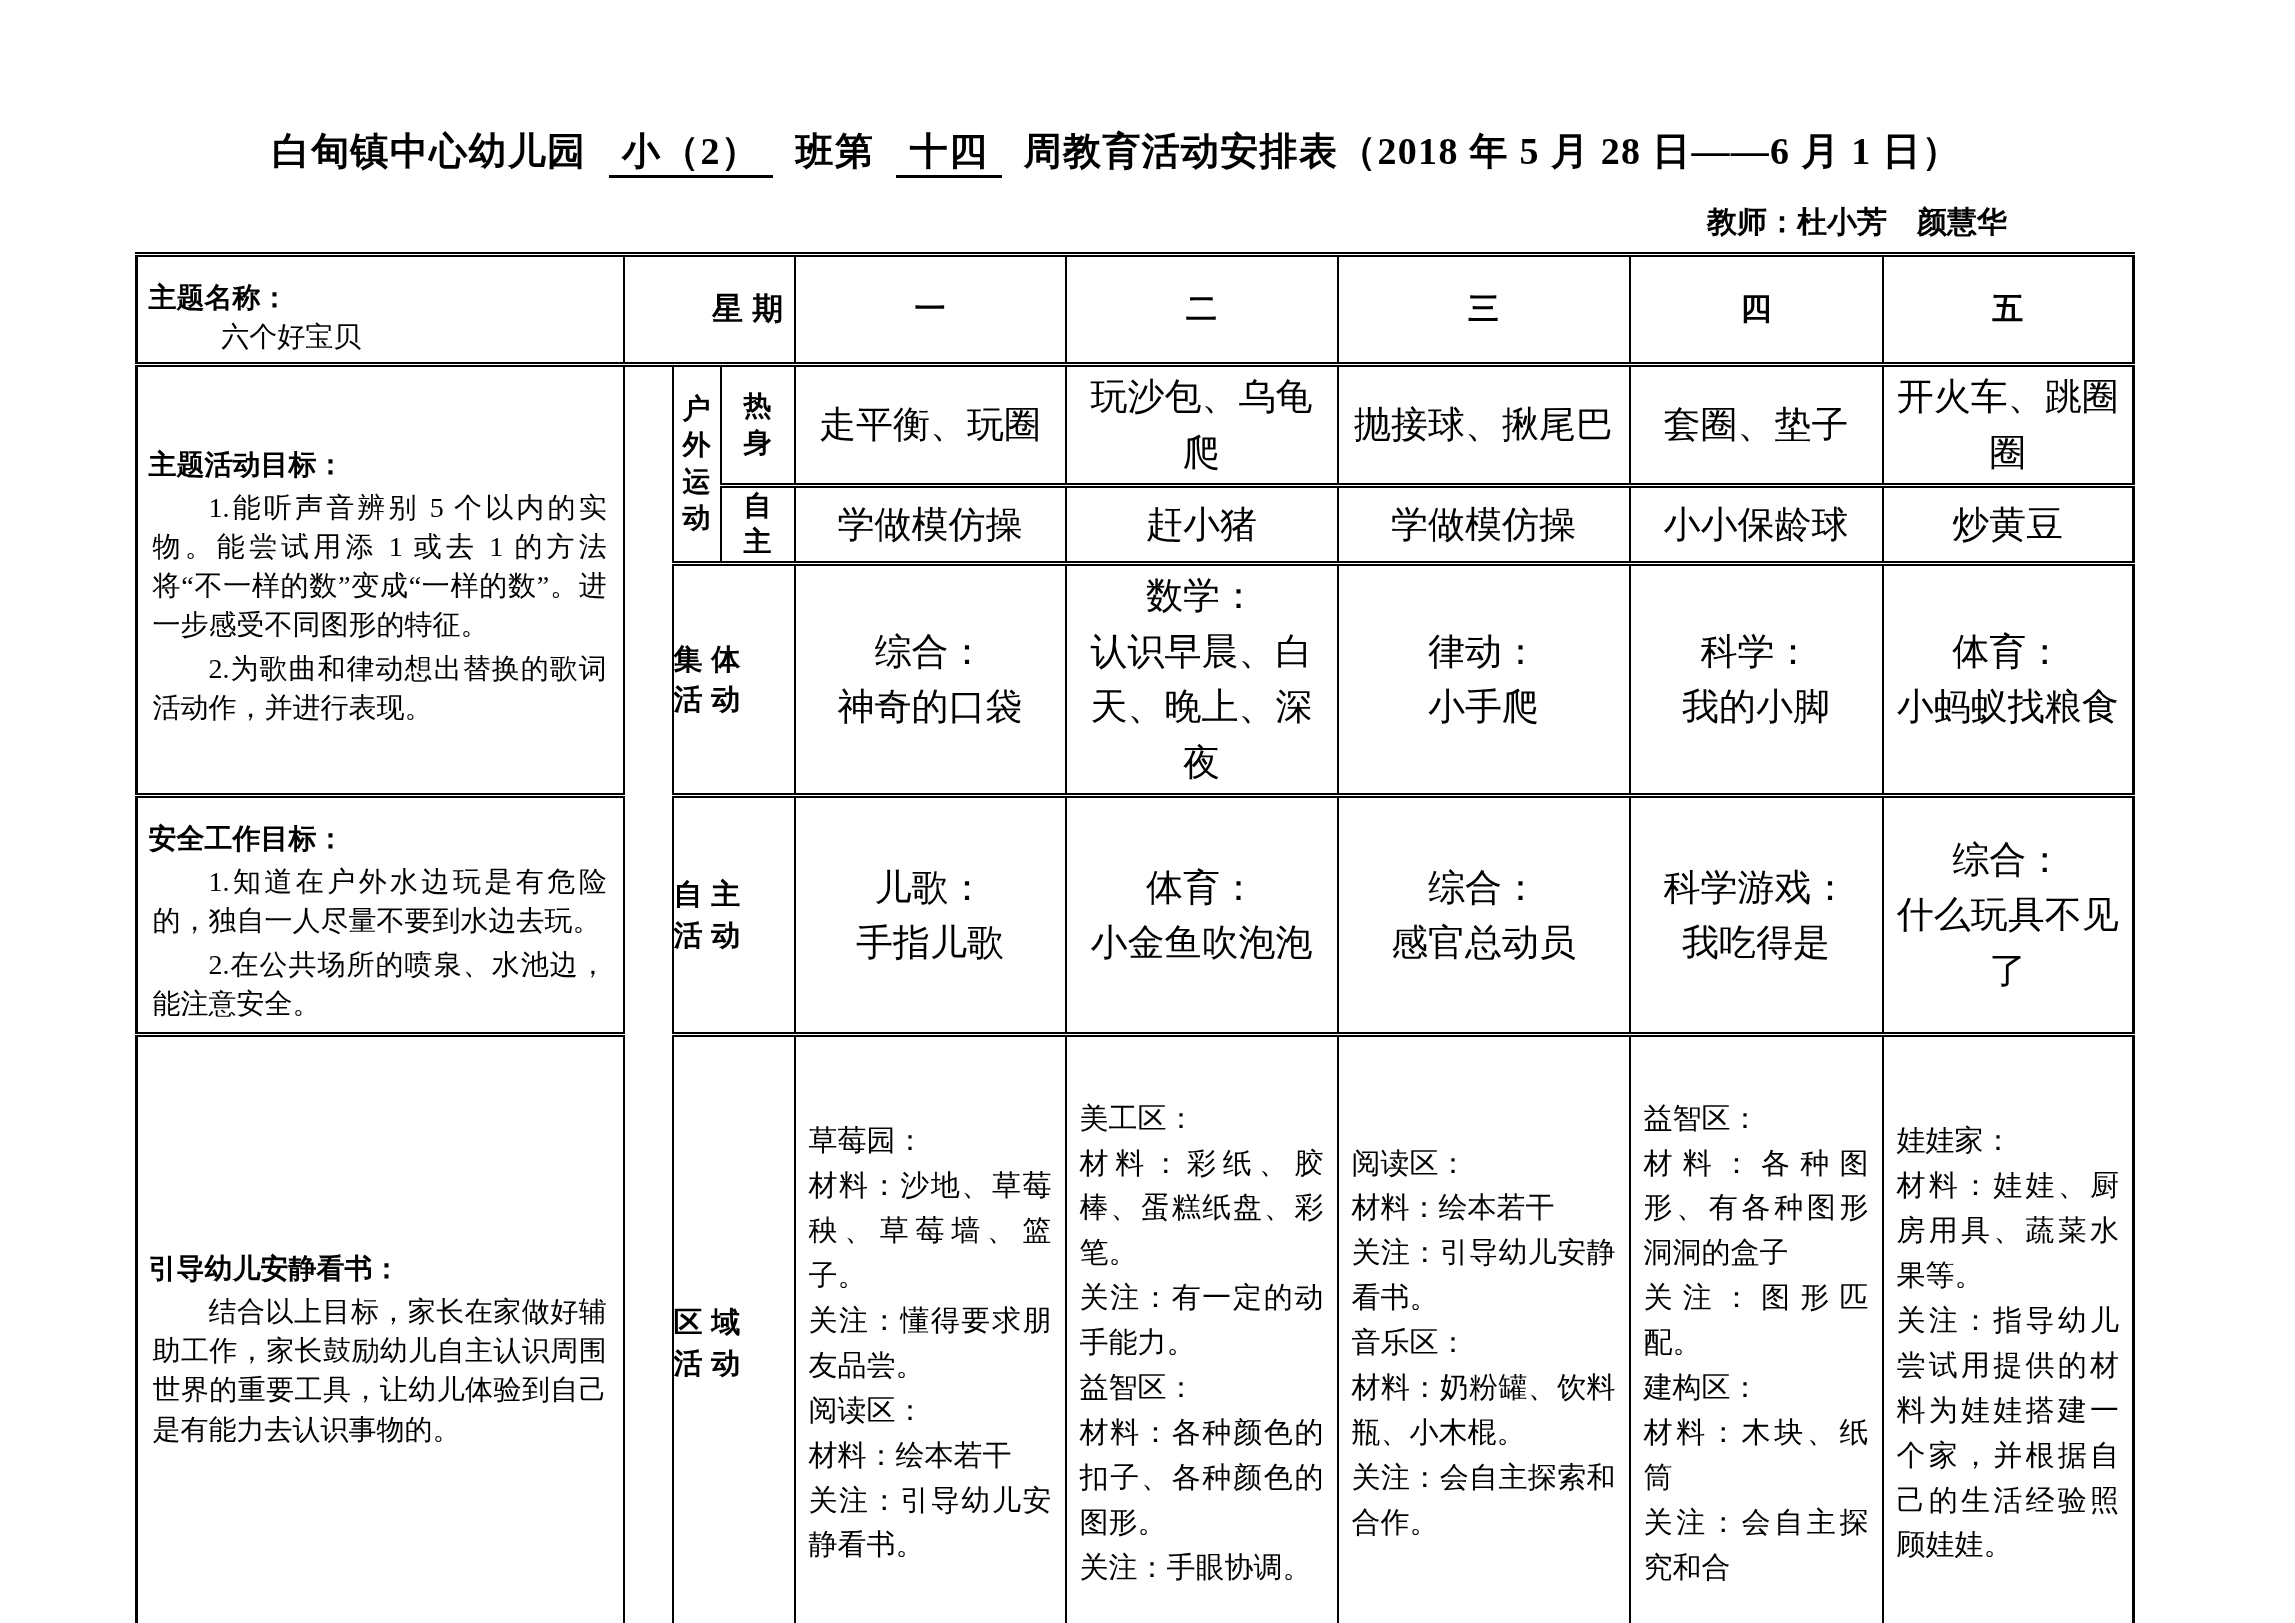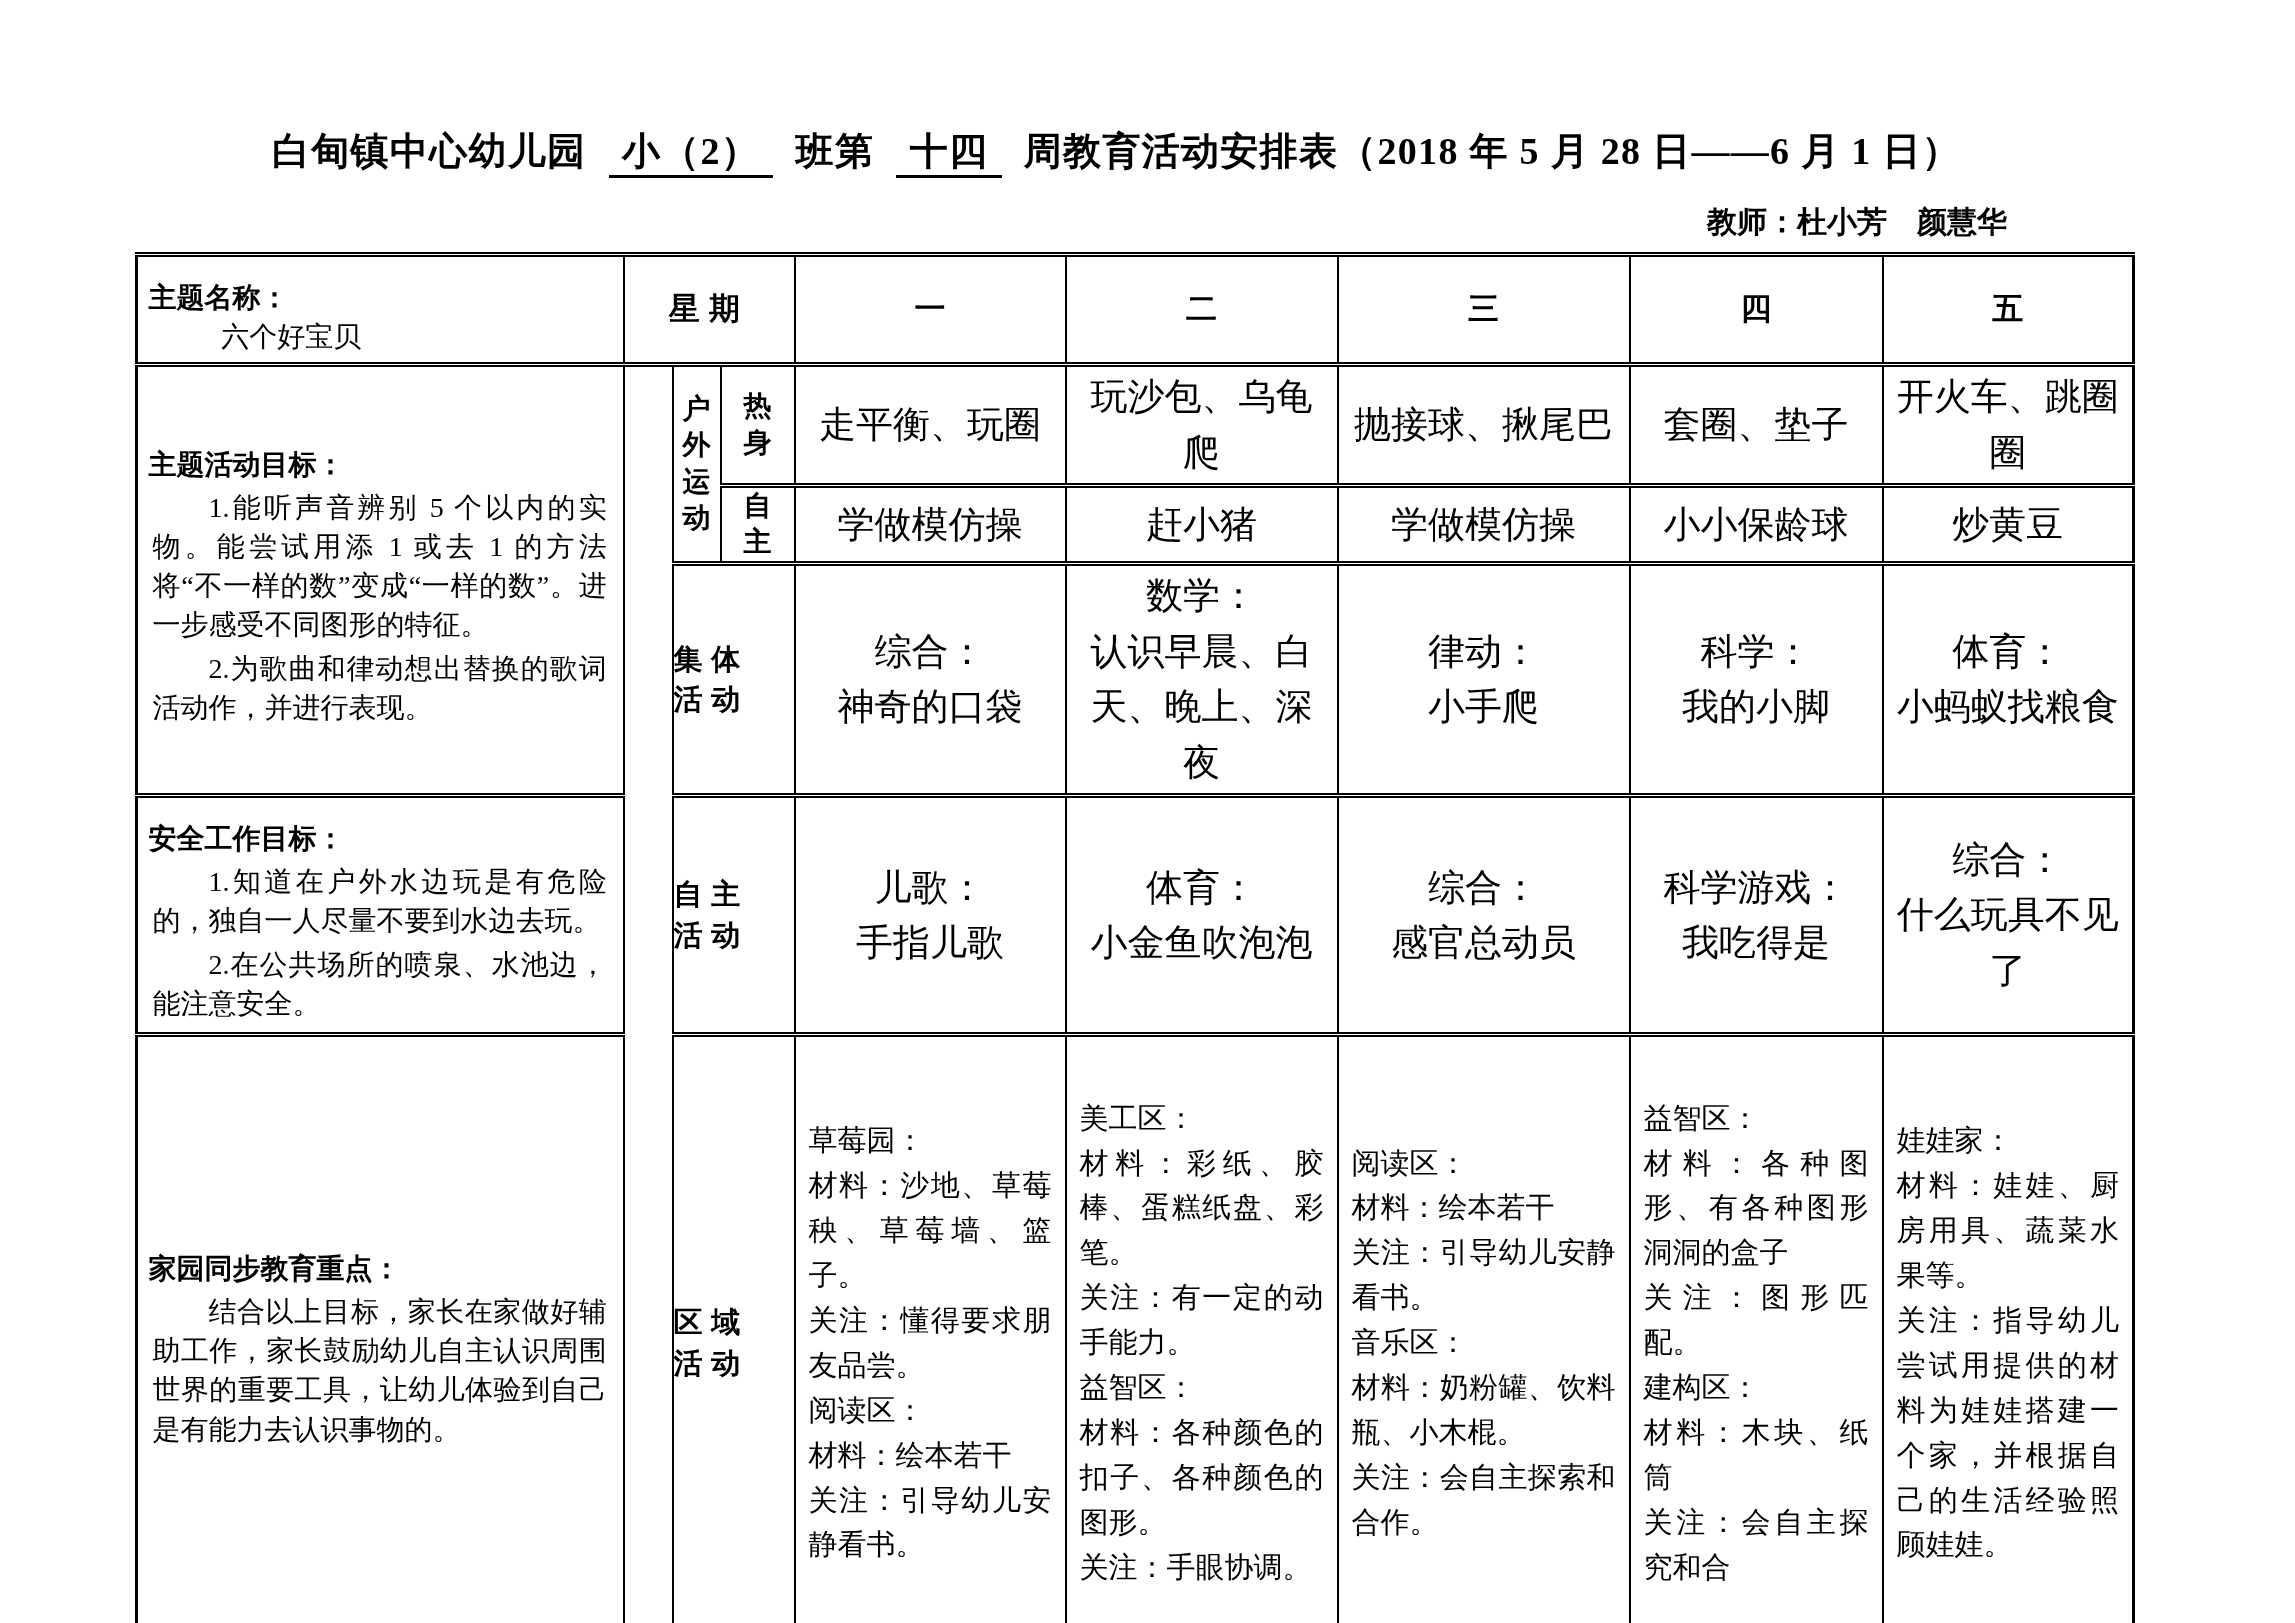--- a/index.html
+++ b/index.html
@@ -58,21 +58,21 @@
     vertical-align:top;
     font-size:28px;
     line-height:1.4;
     padding:5.2px 11.8px 5.2px 10.5px;
     text-align:justify;
   }
   .left-cell p{margin:4px;text-indent:2em;}
   .heading{font-weight:bold;text-align:left;margin-top:16px;}
   .theme-value{text-indent:2.6em;}
   .week-header{
-    text-align:center;
+    text-align:right;
     font-weight:bold;
     font-size:31px;
     letter-spacing:0.3em;
   }
   .day-header{
     text-align:center;
     font-weight:bold;
     font-size:31px;
   }
   .vlabel{
@@ -207,21 +207,21 @@
     <td class="day-cell">综合：
 感官总动员</td>
     <td class="day-cell">科学游戏：
 我吃得是</td>
     <td class="day-cell">综合：
 什么玩具不见了</td>
   </tr>
 
   <tr class="r6">
     <td class="left-cell">
-      <div class="heading">家园同步教育重点：</div>
+      <div class="heading">引导幼儿安静看书：</div>
       <p>结合以上目标，家长在家做好辅助工作，家长鼓励幼儿自主认识周围世界的重要工具，让幼儿体验到自己是有能力去认识事物的。</p>
     </td>
     <td class="group-label" colspan="2">区域
 活动</td>
     <td class="area-cell">草莓园：
 材料：沙地、草莓秧、草莓墙、篮子。
 关注：懂得要求朋友品尝。
 阅读区：
 材料：绘本若干
 关注：引导幼儿安静看书。</td>

